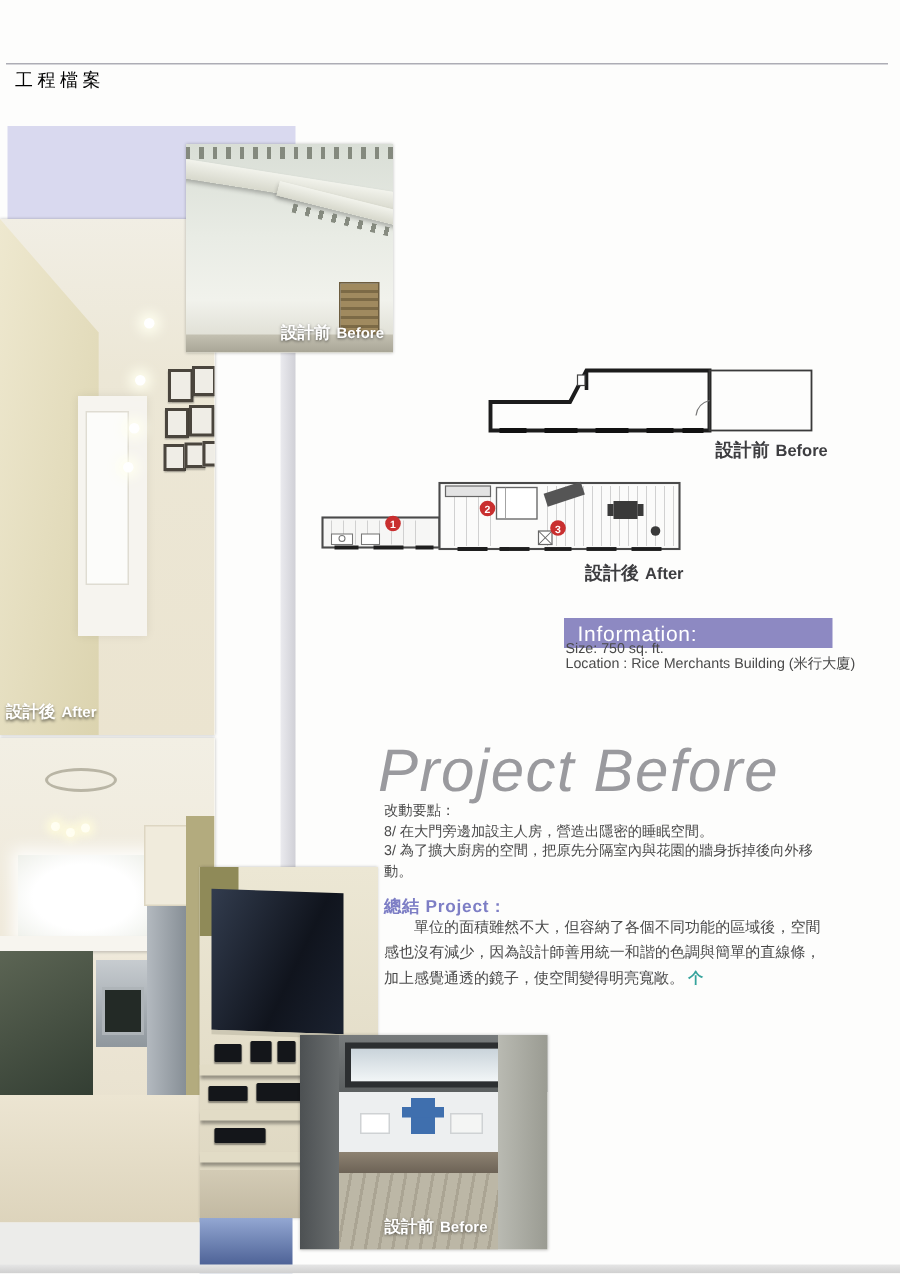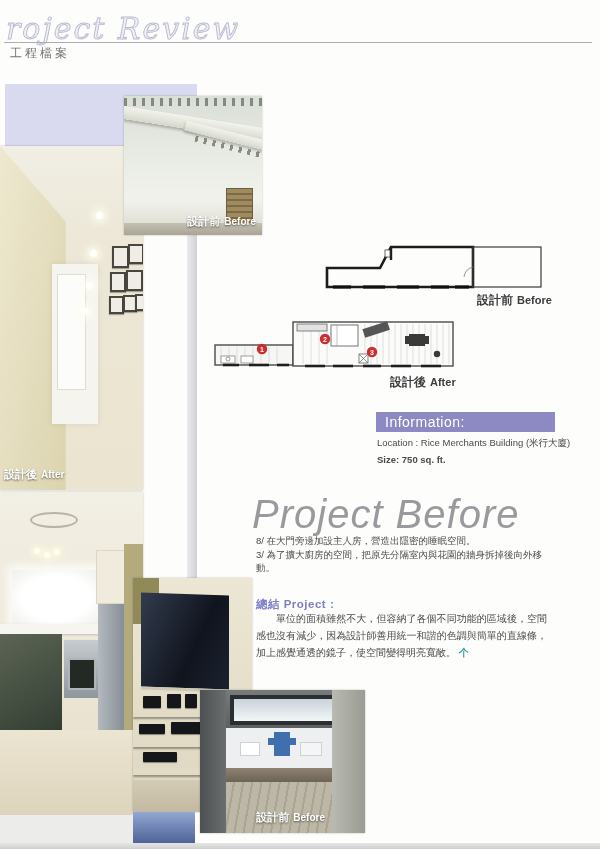--- a/index.html
+++ b/index.html
@@ -4,21 +4,21 @@
 <style>
   html,body{margin:0;padding:0;background:#ffffff;}
   #page{position:relative;width:600px;height:849px;margin:0 auto;background:#fdfdfc;
         font-family:"Liberation Sans","DejaVu Sans",sans-serif;overflow:hidden;}
   .abs{position:absolute;}
 
   
   .script-title{font-family:"DejaVu Serif",serif;font-style:italic;font-size:30px;
     color:#eef0f6;-webkit-text-stroke:0.9px #b9bace;letter-spacing:2px;line-height:1;}
   .header-rule{height:1px;background:#adadb5;}
-  .header-sub{font-size:12px;color:#737373;letter-spacing:3px;}
+  .header-sub{font-size:12px;color:#000000;letter-spacing:3px;}
 
   
   .photo{overflow:hidden;box-shadow:0 0 2px rgba(0,0,0,.25);}
   .photo-label{position:absolute;color:#ffffff;font-weight:bold;white-space:nowrap;
     text-shadow:0 1px 2px rgba(0,0,0,.55);font-size:11px;}
   .photo-label .en{font-size:10px;margin-left:4px;}
 
   .lav-block{background:#d9d9ef;}
   .gray-strip{background:linear-gradient(to right,#e7e7ec,#c8c8d0);opacity:.85;}
 
@@ -91,21 +91,20 @@
   .end-mark{font-size:10px;font-weight:bold;}
 
   .bottom-band{background:#ececea;}
   .bottom-edge{background:linear-gradient(#e6e6e6,#cfcfcf);}
 </style>
 </head>
 <body>
 
 <div id="page">
 
-  <div class="abs script-title" style="left:6px;top:14px;">roject Review</div>
   <div class="abs header-rule" style="left:4px;top:42px;width:588px;"></div>
   <div class="abs header-sub" style="left:10px;top:45px;">工程檔案</div>
 
   <div class="abs lav-block" style="left:5px;top:84px;width:192px;height:62px;"></div>
   <div class="abs gray-strip" style="left:187px;top:235px;width:10px;height:458px;"></div>
 
   <div class="abs photo hall" style="left:0;top:146px;width:143px;height:344px;">
     <div class="abs hall-mirror" style="left:0;top:0;width:143px;height:344px;"></div>
     <div class="abs hall-endwall" style="left:52px;top:118px;width:46px;height:160px;"></div>
     <div class="abs hall-door" style="left:57px;top:128px;width:27px;height:114px;"></div>
@@ -225,25 +224,26 @@
     </g>
   </svg>
   <div class="abs plan-label" style="left:390px;top:374px;">
     <span>設計後</span><span class="en">After</span>
   </div>
 
   <div class="abs info-line" style="left:377px;top:436px;width:200px;">Location : Rice Merchants Building (米行大廈)</div>
   <div class="abs info-bar" style="left:376px;top:412px;width:170px;height:20px;background:#8d89c2;">
     <span>Information:</span>
   </div>
-  <div class="abs info-line" style="left:377px;top:453px;width:200px;font-weight:bold;">Size: 750 sq. ft.</div>
+  <div class="abs info-line" style="left:377px;top:426px;width:200px;">Size: 750 sq. ft.</div>
 
   <div class="abs article-title" style="left:252px;top:494px;">Project Before</div>
 
   <div class="abs points" style="left:256px;top:534px;width:292px;">
+    <div>改動要點：</div>
     <div>8/ 在大門旁邊加設主人房，營造出隱密的睡眠空間。</div>
     <div>3/ 為了擴大廚房的空間，把原先分隔室內與花園的牆身拆掉後向外移動。</div>
   </div>
 
   <div class="abs comments-head" style="left:256px;top:597px;color:#7d7ec5;">總結 Project :</div>
   <div class="abs comments-body" style="left:256px;top:610px;width:291px;">
     <span>單位的面積雖然不大，但容納了各個不同功能的區域後，空間感也沒有減少，因為設計師善用統一和諧的色調與簡單的直線條，加上感覺通透的鏡子，使空間變得明亮寬敞。</span>
     <span class="end-mark" style="color:#35a39c;">个</span>
   </div>
 

